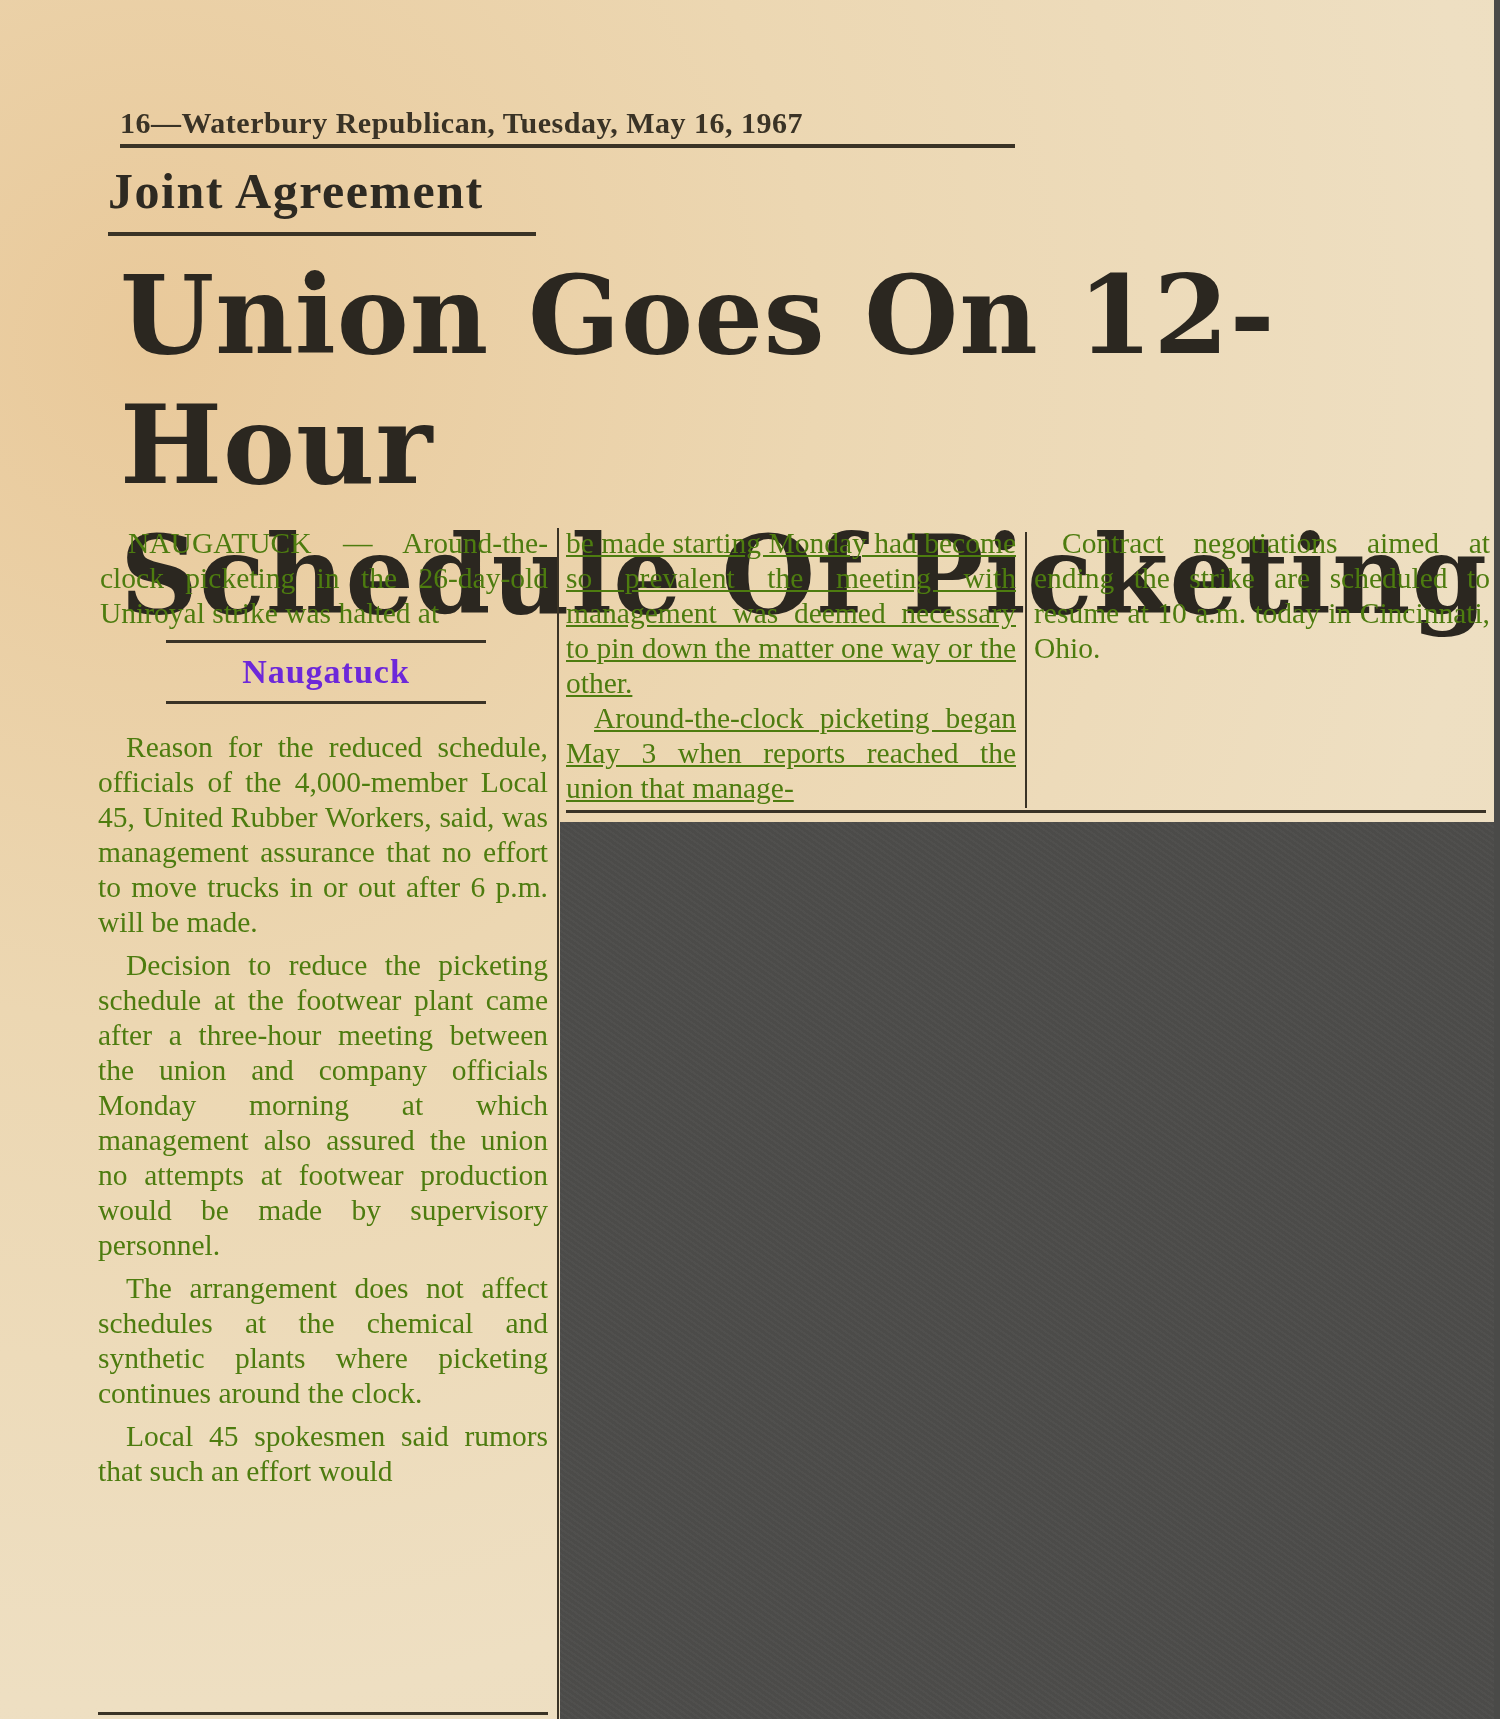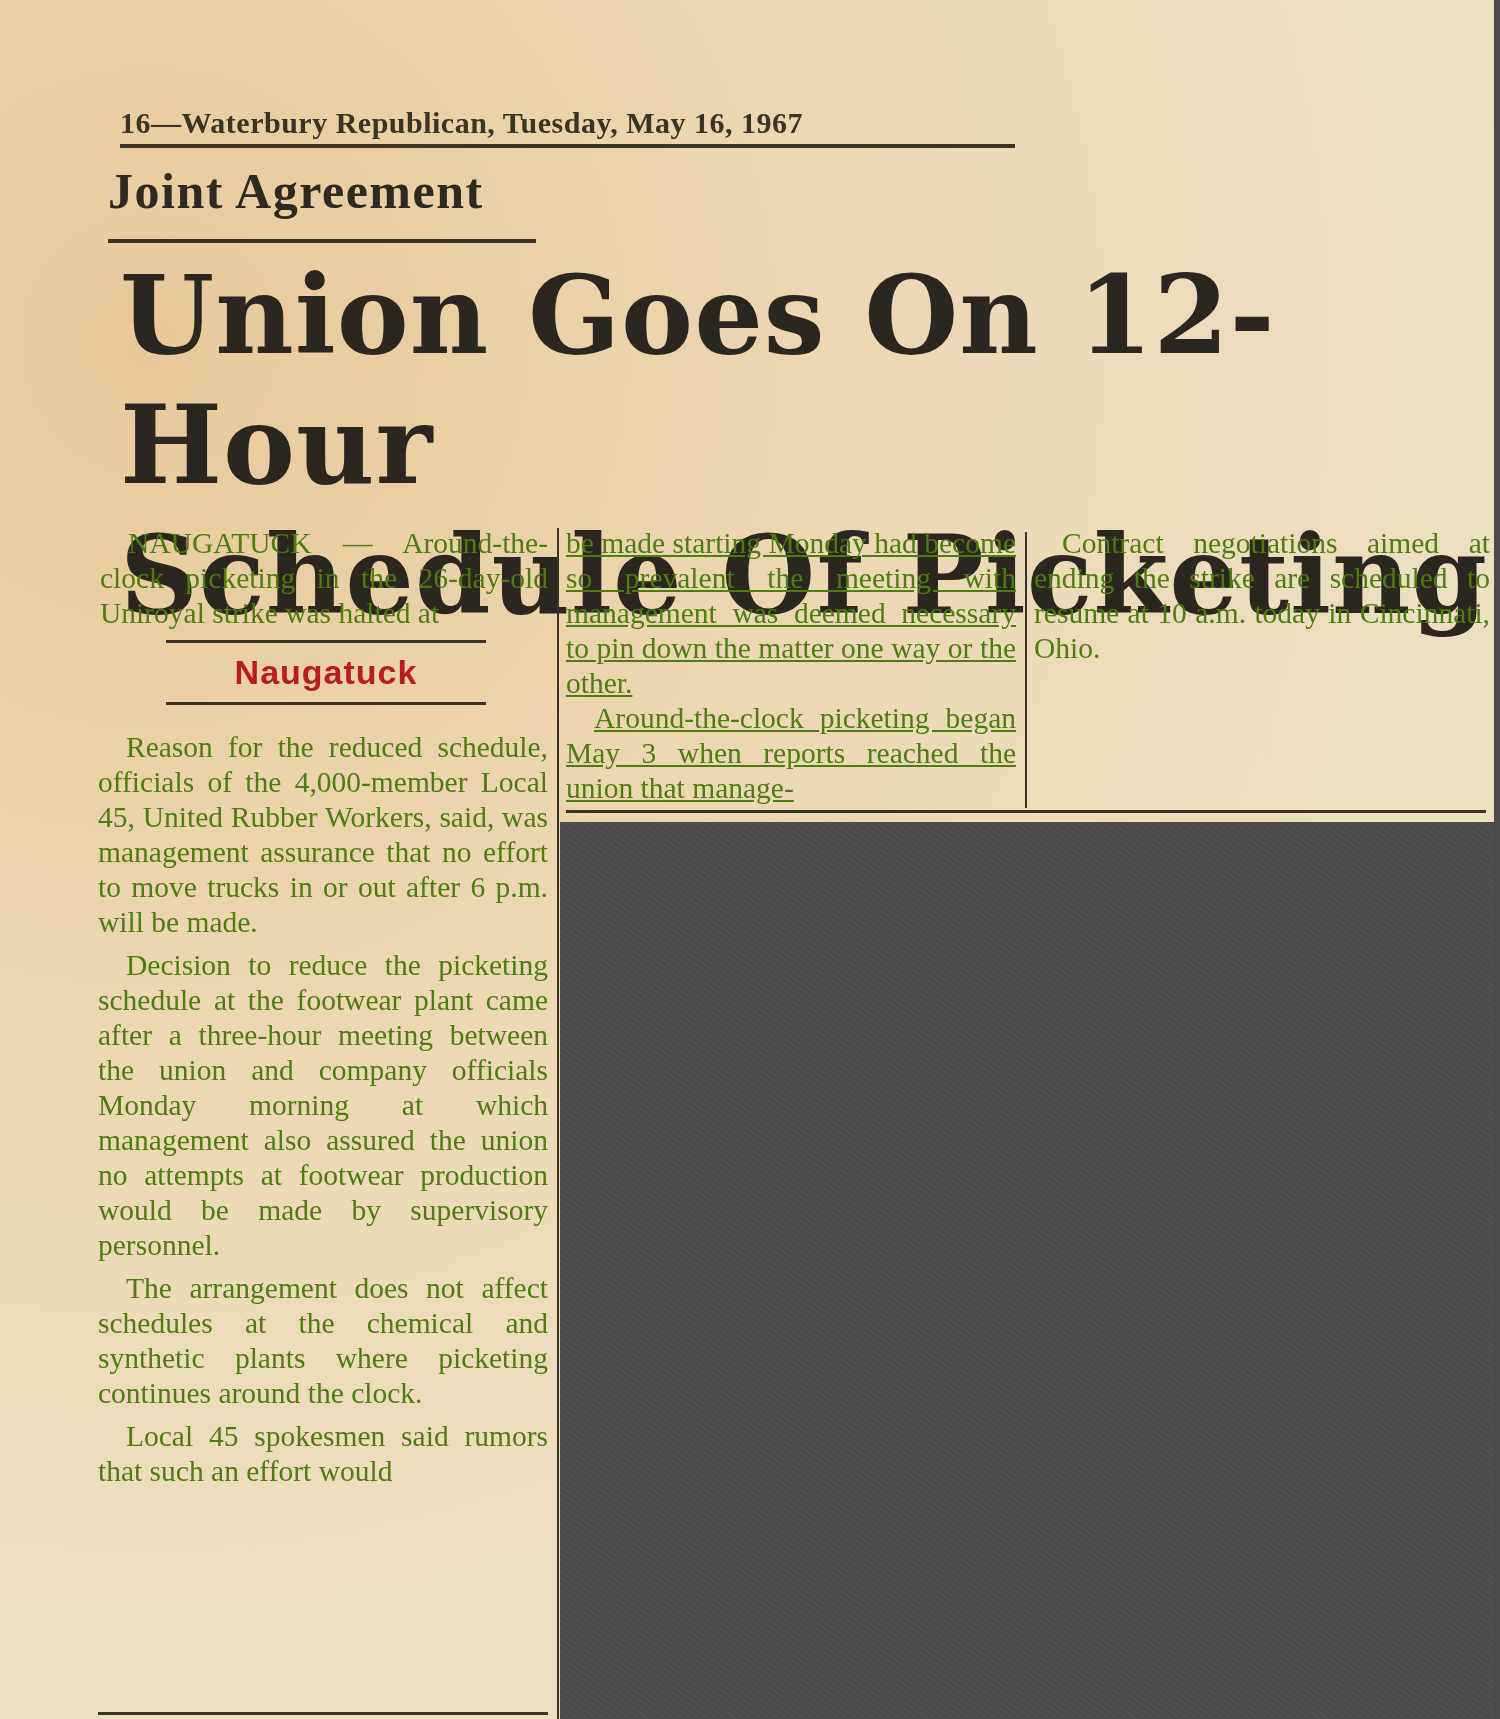--- a/index.html
+++ b/index.html
@@ -24,21 +24,21 @@
   .dateline {
     position: absolute; left: 120px; top: 106px; width: 895px;
     font-family: "Liberation Serif", serif; font-size: 30px; font-weight: bold;
     letter-spacing: 0.5px; color: #3a3326;
     border-bottom: 4px solid #3a3326; padding-bottom: 4px;
   }
   .kicker {
     position: absolute; left: 108px; top: 162px;
     font-family: "Liberation Serif", serif; font-size: 50px; font-weight: bold;
     color: #2e2a22; letter-spacing: 1.5px;
-    border-bottom: 4px solid #3a3326; padding-bottom: 19px; width: 428px;
+    border-bottom: 4px solid #3a3326; padding-bottom: 12px; width: 428px;
   }
   .headline {
     position: absolute; left: 120px; top: 250px; width: 1380px;
     font-family: "DejaVu Serif", serif; font-weight: bold;
     font-size: 108px; line-height: 130px; color: #2b2720; letter-spacing: 1px;
   }
   .col {
     position: absolute; font-family: "Liberation Serif", serif;
     font-size: 29.5px; line-height: 35px; text-align: justify; color: #4d7c0f;
   }
@@ -48,22 +48,22 @@
   .col1 { left: 100px; top: 526px; width: 448px; }
   .col2 { left: 566px; top: 526px; width: 450px; text-decoration: underline; }
   .col3 { left: 1034px; top: 526px; width: 456px; }
   .col1-rest { left: 98px; top: 730px; width: 450px; }
   .col1-rest p + p { margin-top: 8px; }
   .subhead-wrap {
     position: absolute; left: 166px; top: 640px; width: 320px; text-align: center;
   }
   .rule { height: 3px; background: #3a3326; width: 320px; }
   .subhead {
-    font-family: Liberation Sans, sans-serif; font-weight: bold; font-size: 34px;
-    letter-spacing: 1px; color: #b91c1c; margin: 10px 0 10px 0;
+    font-family: Liberation Serif, serif; font-weight: bold; font-size: 34px;
+    letter-spacing: 1px; color: #6d28d9; margin: 10px 0 10px 0;
   }
   .vline { position: absolute; background: #3a3326; width: 2px; }
   .hline { position: absolute; background: #3a3326; height: 3px; }
 </style>
 </head>
 <body>
 
 <div class="paper"></div>
 <div class="dark-area"></div>
 <div class="right-strip"></div>

